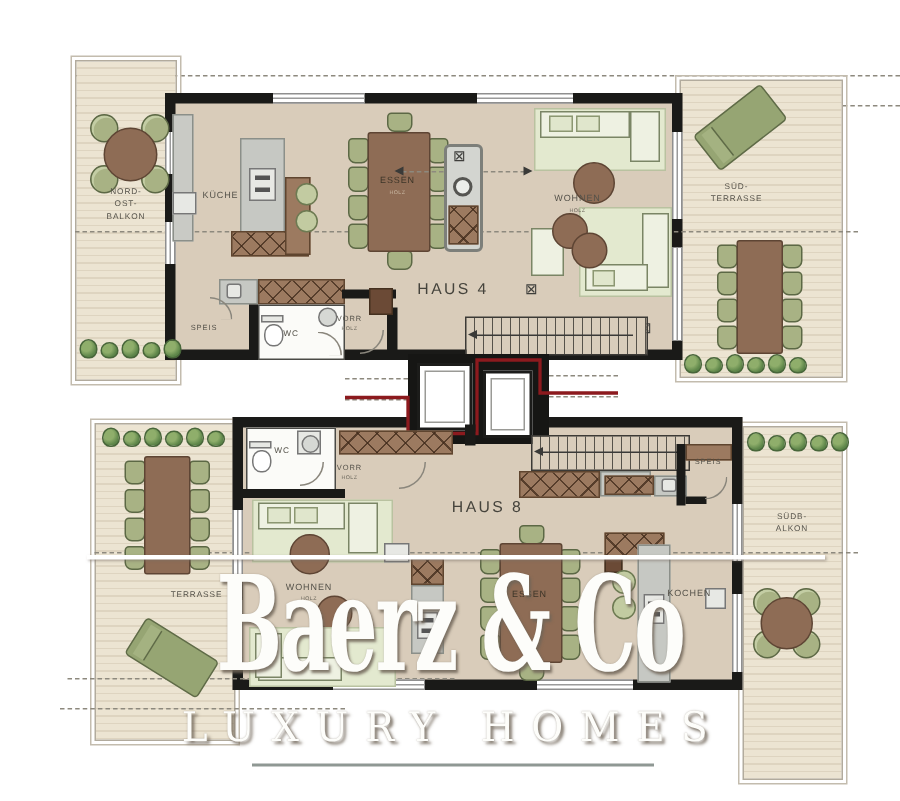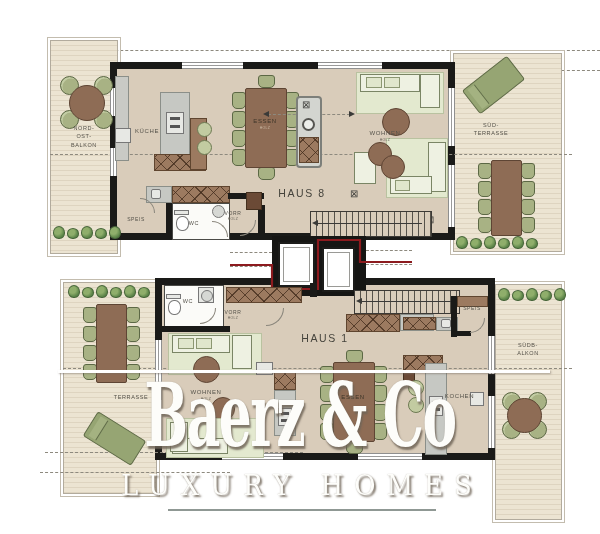--- a/index.html
+++ b/index.html
@@ -158,21 +158,21 @@
   <div class="abs rug" style="left:386px;top:138px;width:60px;height:58px;"></div>
   <div class="abs sofa" style="left:428px;top:142px;width:18px;height:50px;"></div>
   <div class="abs sofa" style="left:390px;top:176px;width:42px;height:18px;"></div>
   <div class="abs cush" style="left:395px;top:180px;width:13px;height:9px;"></div>
   <div class="abs sofa" style="left:354px;top:152px;width:22px;height:32px;"></div>
   <div class="abs rtbl" style="left:368px;top:142px;width:22px;height:22px;"></div>
   <div class="abs rtbl" style="left:381px;top:155px;width:22px;height:22px;"></div>
   <div class="abs lbl" style="left:355px;top:129px;width:60px;">WOHNEN</div>
   <div class="abs lbl-sub" style="left:355px;top:139px;width:60px;">HOLZ</div>
 
-  <div class="abs lbl-big" style="left:272px;top:187px;width:60px;">HAUS 8</div>
+  <div class="abs lbl-big" style="left:272px;top:187px;width:60px;">HAUS 4</div>
   <div class="abs sym" style="left:350px;top:189px;">⊠</div>
   <div class="abs sym" style="left:426px;top:215px;">⊠</div>
 
   <div class="abs stairs" style="left:310px;top:211px;width:122px;height:26px;"></div>
   <div class="abs arrowline" style="left:318px;top:223px;width:104px;"></div>
   <div class="abs tri-l" style="left:312px;top:220px;"></div>
 
   <div class="abs gray" style="left:146px;top:186px;width:26px;height:17px;"></div>
   <div class="abs box" style="left:151px;top:189px;width:10px;height:10px;border-radius:2px;"></div>
   <div class="abs hatch" style="left:172px;top:186px;width:58px;height:17px;"></div>
@@ -259,21 +259,21 @@
   <div class="abs lbl" style="left:216px;top:309px;width:34px;font-size:5px;">VORR</div>
   <div class="abs lbl-sub" style="left:216px;top:317px;width:34px;">HOLZ</div>
 
   <div class="abs stairs" style="left:354px;top:290px;width:106px;height:24px;"></div>
   <div class="abs arrowline" style="left:362px;top:301px;width:90px;"></div>
   <div class="abs tri-l" style="left:356px;top:298px;"></div>
   <div class="abs hatch" style="left:346px;top:314px;width:54px;height:18px;"></div>
   <div class="abs gray" style="left:400px;top:314px;width:34px;height:17px;"></div>
   <div class="abs box" style="left:420px;top:317px;width:11px;height:10px;border-radius:2px;"></div>
 
-  <div class="abs lbl-big" style="left:295px;top:332px;width:60px;">HAUS 1</div>
+  <div class="abs lbl-big" style="left:295px;top:332px;width:60px;">HAUS 8</div>
 
   <div class="abs rug" style="left:168px;top:333px;width:92px;height:40px;"></div>
   <div class="abs sofa" style="left:172px;top:335px;width:58px;height:18px;"></div>
   <div class="abs cush" style="left:178px;top:338px;width:14px;height:9px;"></div>
   <div class="abs cush" style="left:196px;top:338px;width:14px;height:9px;"></div>
   <div class="abs sofa" style="left:232px;top:335px;width:20px;height:34px;"></div>
   <div class="abs rtbl" style="left:193px;top:356px;width:25px;height:25px;"></div>
   <div class="abs rtbl" style="left:211px;top:397px;width:22px;height:22px;"></div>
   <div class="abs rug" style="left:166px;top:418px;width:96px;height:38px;"></div>
   <div class="abs sofa" style="left:172px;top:438px;width:56px;height:16px;"></div>

